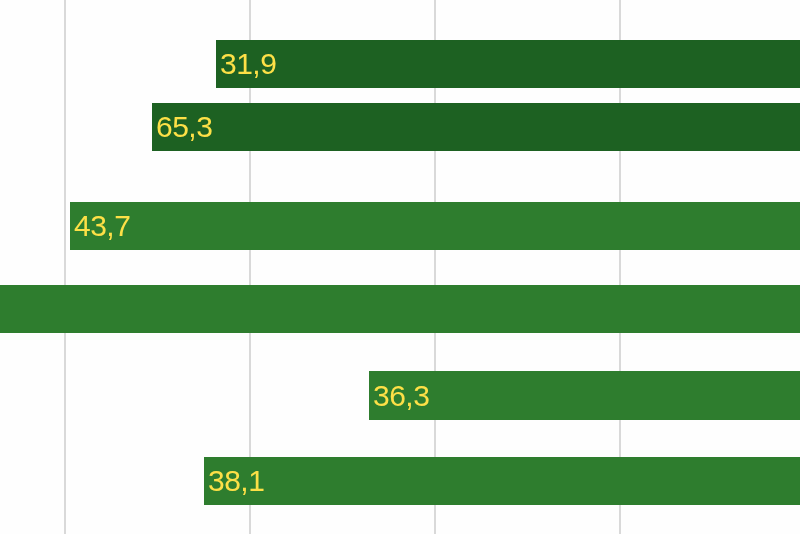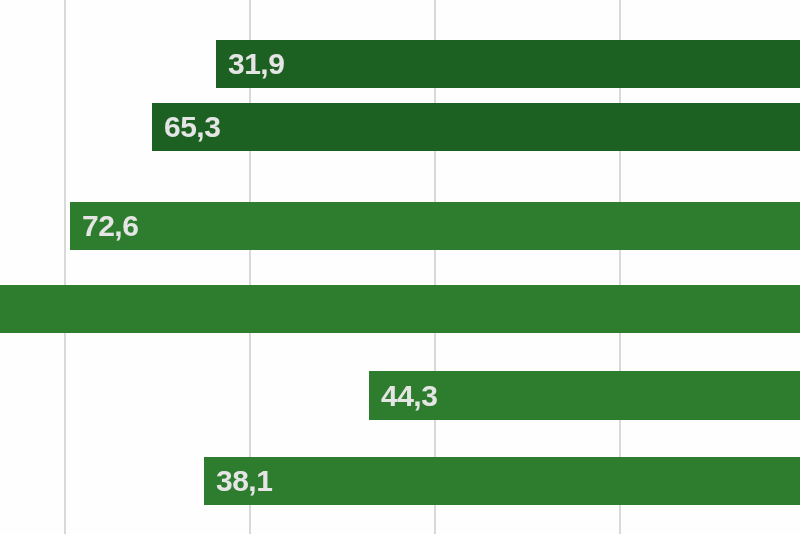--- a/index.html
+++ b/index.html
@@ -35,25 +35,25 @@
   }
   .bar {
     position: absolute;
     height: 48px;
     box-sizing: border-box;
     display: flex;
     align-items: center;
     white-space: nowrap;
   }
   .bar-label {
-    color: #e5e5e5;
+    color: #fde047;
     font-size: 30px;
-    font-weight: bold;
+    font-weight: normal;
     font-family: "Liberation Sans", sans-serif;
-    padding-left: 12px;
+    padding-left: 4px;
     letter-spacing: -0.5px;
     line-height: 1;
   }
 </style>
 </head>
 <body>
 
 <div id="chart-root">
   <div class="plot-area">
 
@@ -64,29 +64,29 @@
 
     <div class="bar" style="left:216px; top:40px; height:48px; right:-40px; background:#1d6122;">
       <span class="bar-label">31,9</span>
     </div>
 
     <div class="bar" style="left:152px; top:103px; height:48px; right:-40px; background:#1d6122;">
       <span class="bar-label">65,3</span>
     </div>
 
     <div class="bar" style="left:70px; top:202px; height:48px; right:-40px; background:#2e7d2e;">
-      <span class="bar-label">72,6</span>
+      <span class="bar-label">43,7</span>
     </div>
 
     <div class="bar" style="left:-20px; top:285px; height:48px; right:-40px; background:#2e7d2e;">
       <span class="bar-label"></span>
     </div>
 
     <div class="bar" style="left:369px; top:371px; height:49px; right:-40px; background:#2e7d2e;">
-      <span class="bar-label">44,3</span>
+      <span class="bar-label">36,3</span>
     </div>
 
     <div class="bar" style="left:204px; top:457px; height:48px; right:-40px; background:#2e7d2e;">
       <span class="bar-label">38,1</span>
     </div>
 
   </div>
 </div>
 
 </body></html>

